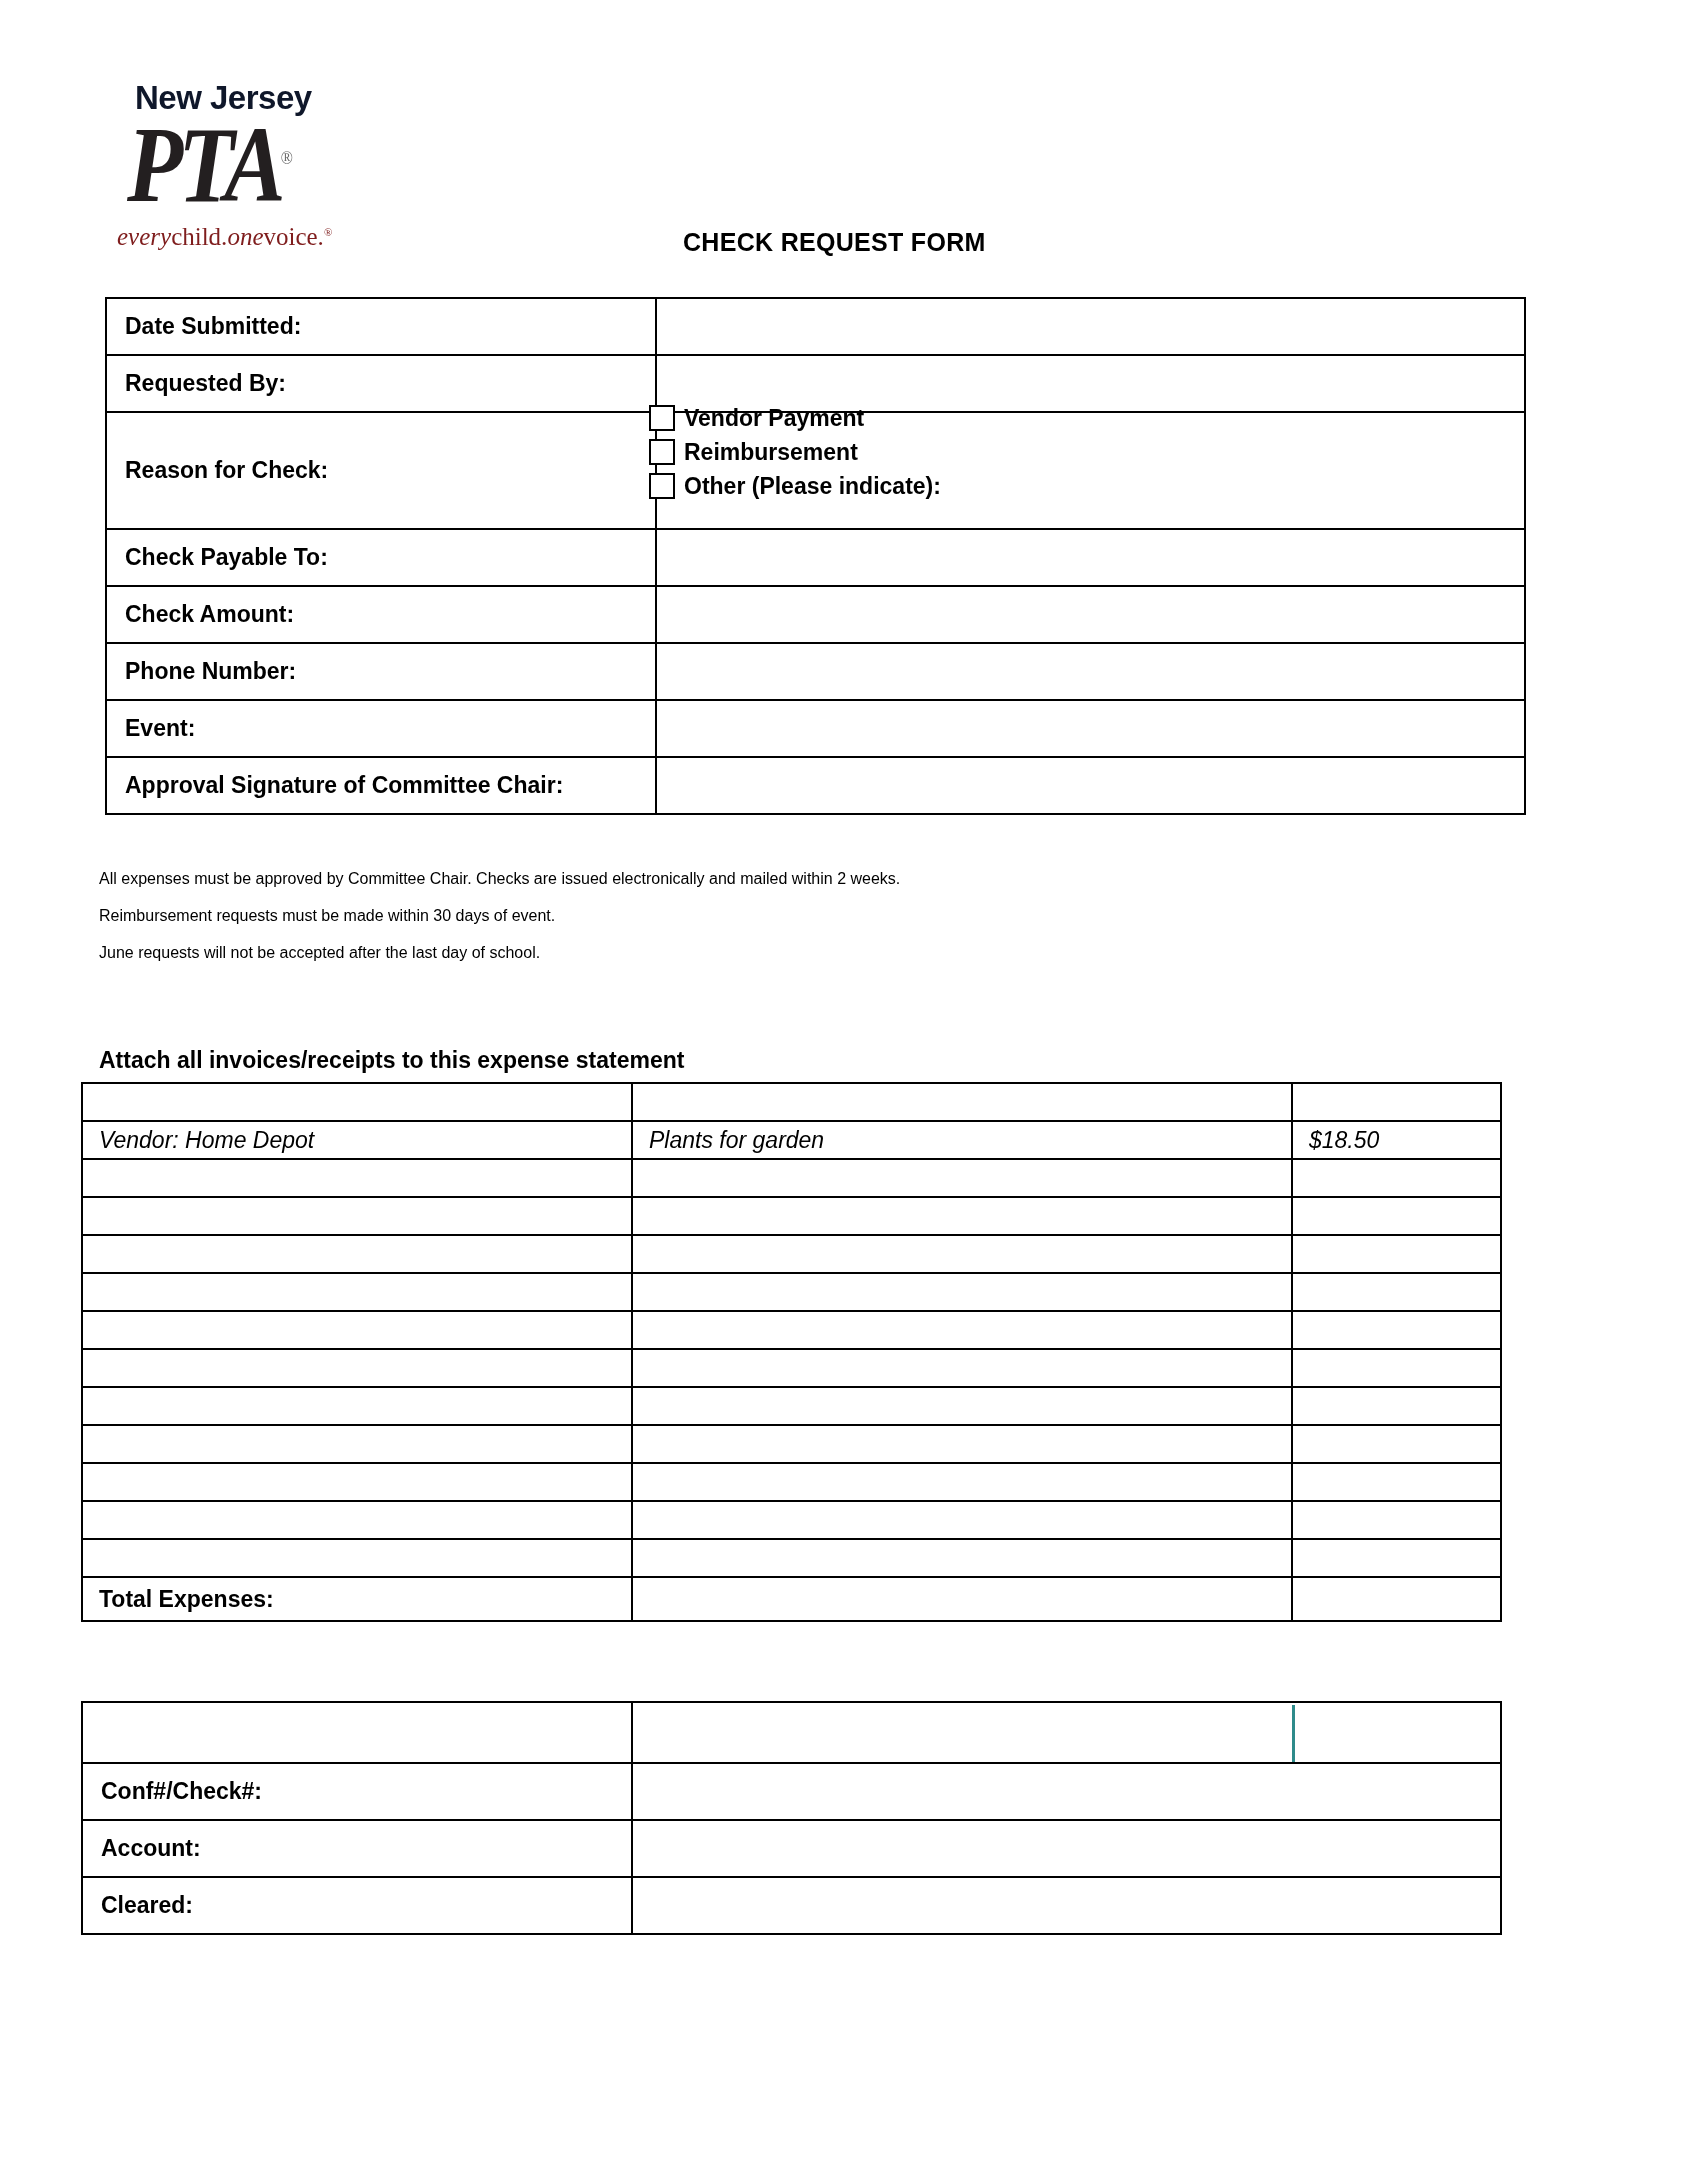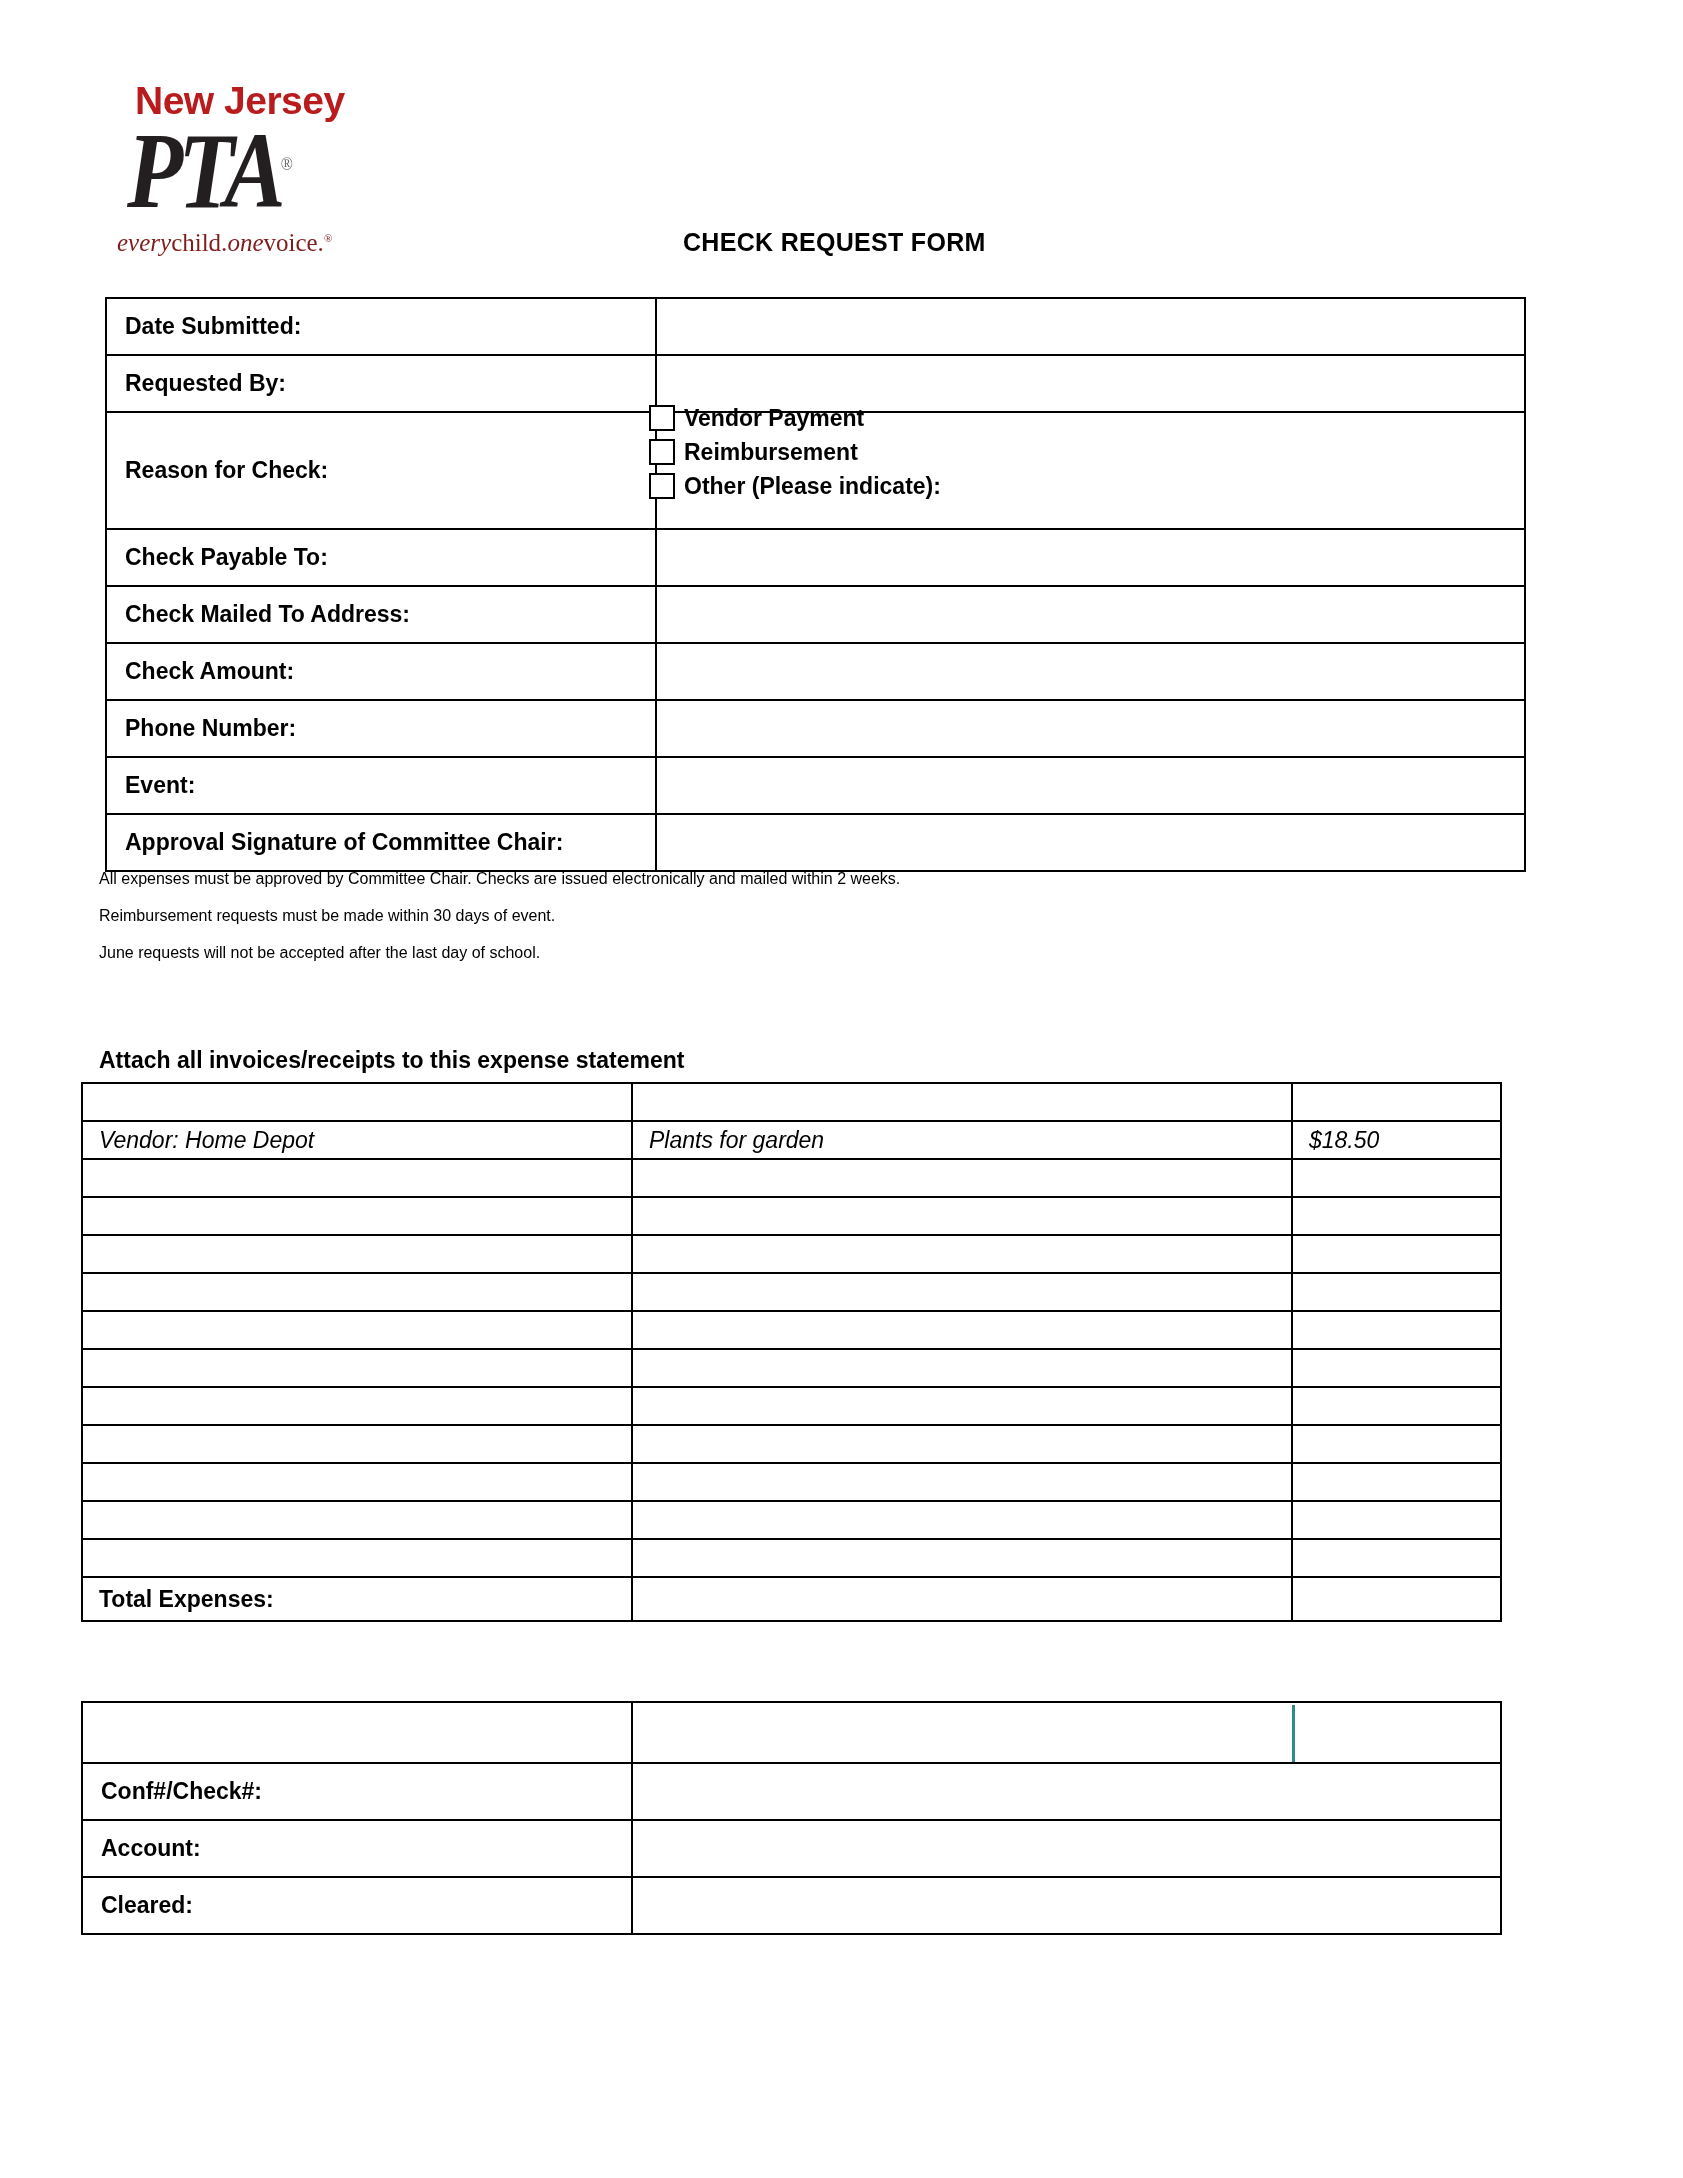--- a/index.html
+++ b/index.html
@@ -26,23 +26,23 @@
     position: absolute;
     left: 117px;
     top: 81px;
     width: 267px;
     text-align: center;
     line-height: 1;
   }
   .logo-nj {
     font-family: "Liberation Sans", sans-serif;
     font-weight: bold;
-    font-size: 39px;
+    font-size: 33px;
     letter-spacing: -0.5px;
-    color: #b91c1c;
+    color: #0f172a;
     text-align: left;
     padding-left: 18px;
   }
   .logo-pta {
     font-family: "Liberation Serif", serif;
     font-weight: bold;
     font-style: italic;
     font-size: 92px;
     letter-spacing: -5px;
     color: #231f20;
@@ -242,24 +242,20 @@
             <span class="cb-label">Other (Please indicate):</span>
           </div>
         </div>
       </td>
     </tr>
     <tr>
       <td>Check Payable To:</td>
       <td class="blank"></td>
     </tr>
     <tr>
-      <td>Check Mailed To Address:</td>
-      <td class="blank"></td>
-    </tr>
-    <tr>
       <td>Check Amount:</td>
       <td class="blank"></td>
     </tr>
     <tr>
       <td>Phone Number:</td>
       <td class="blank"></td>
     </tr>
     <tr>
       <td>Event:</td>
       <td class="blank"></td>

